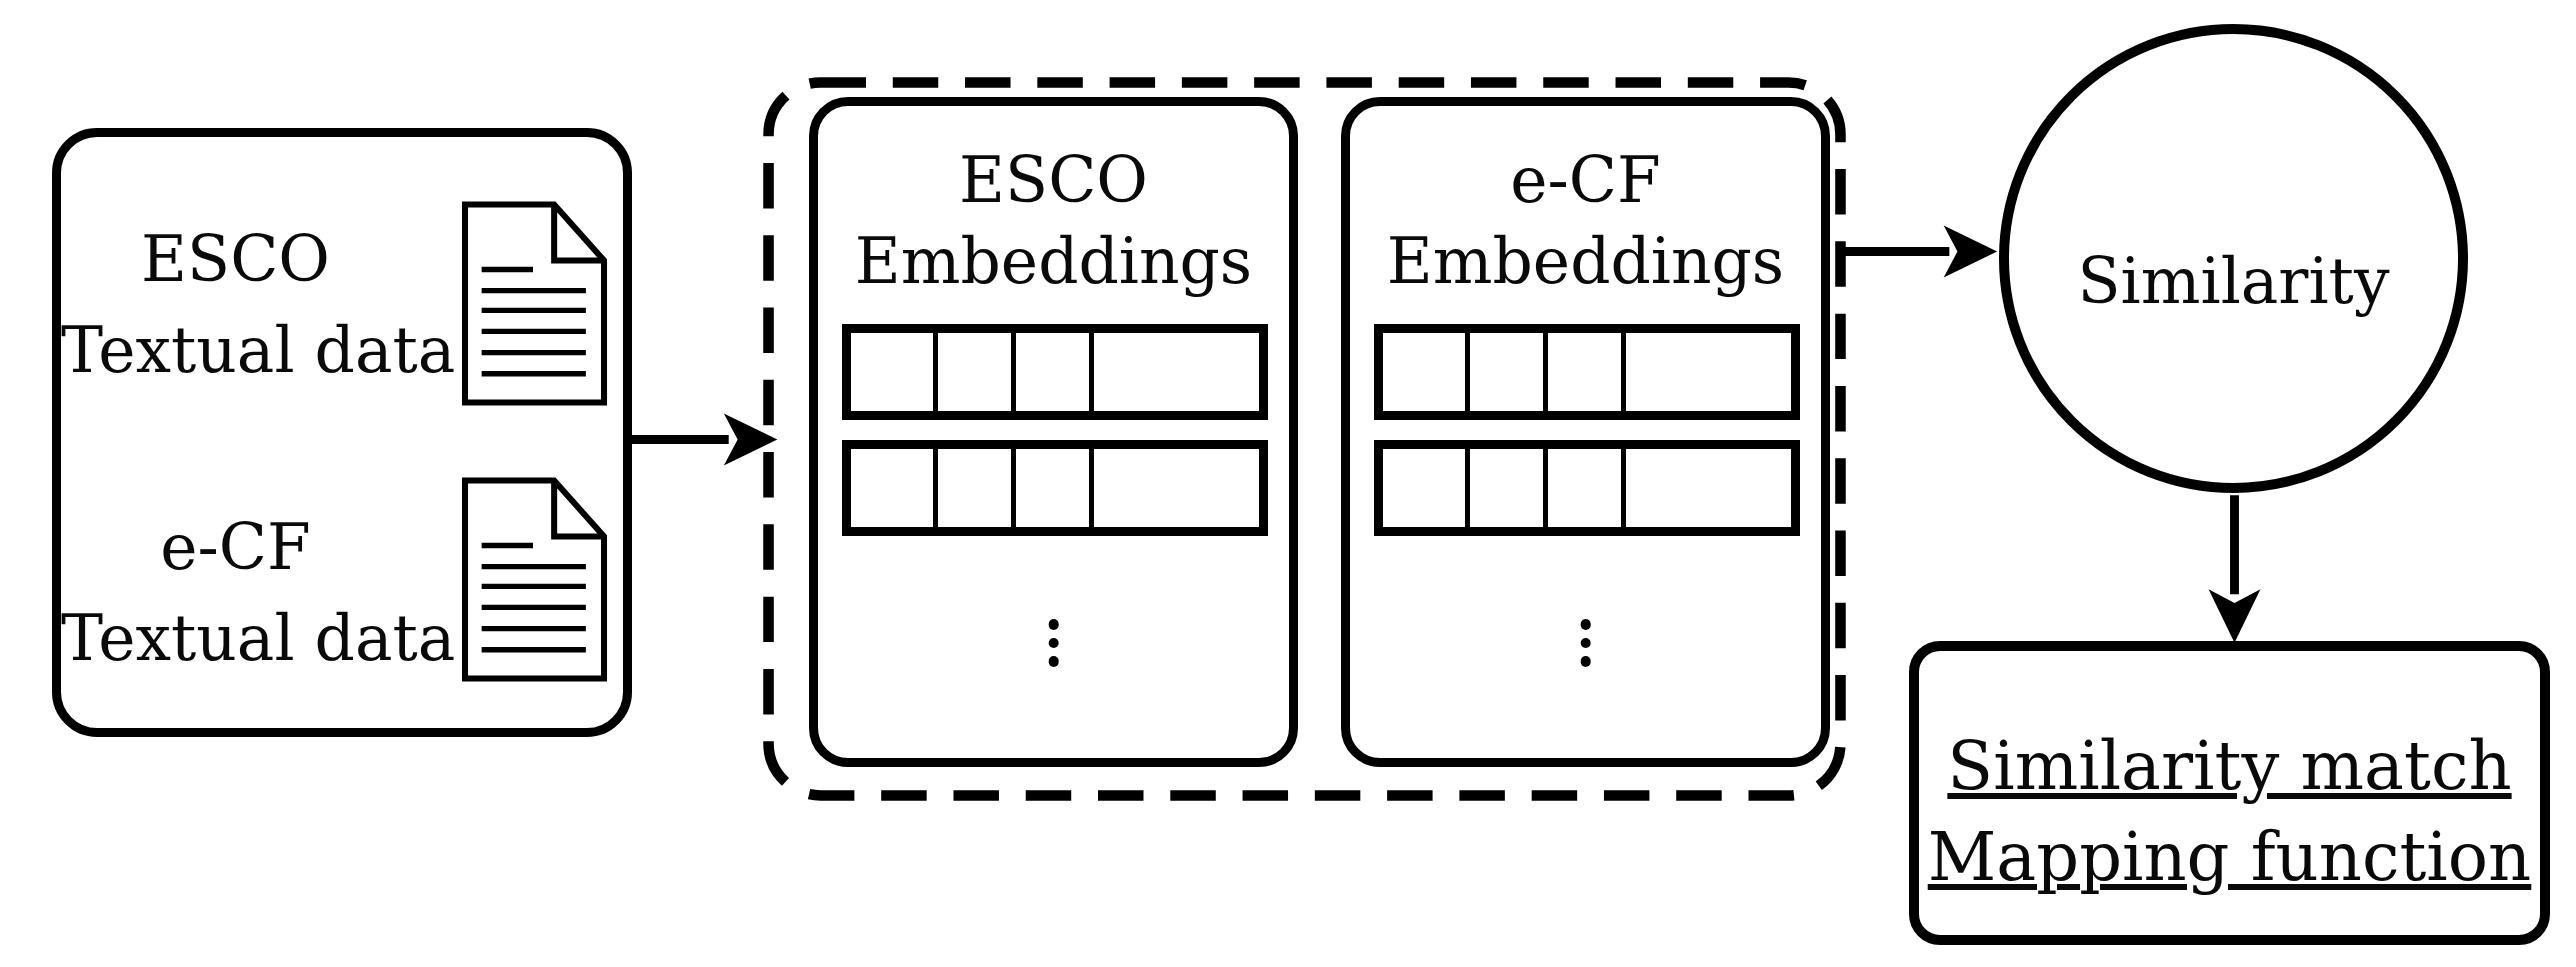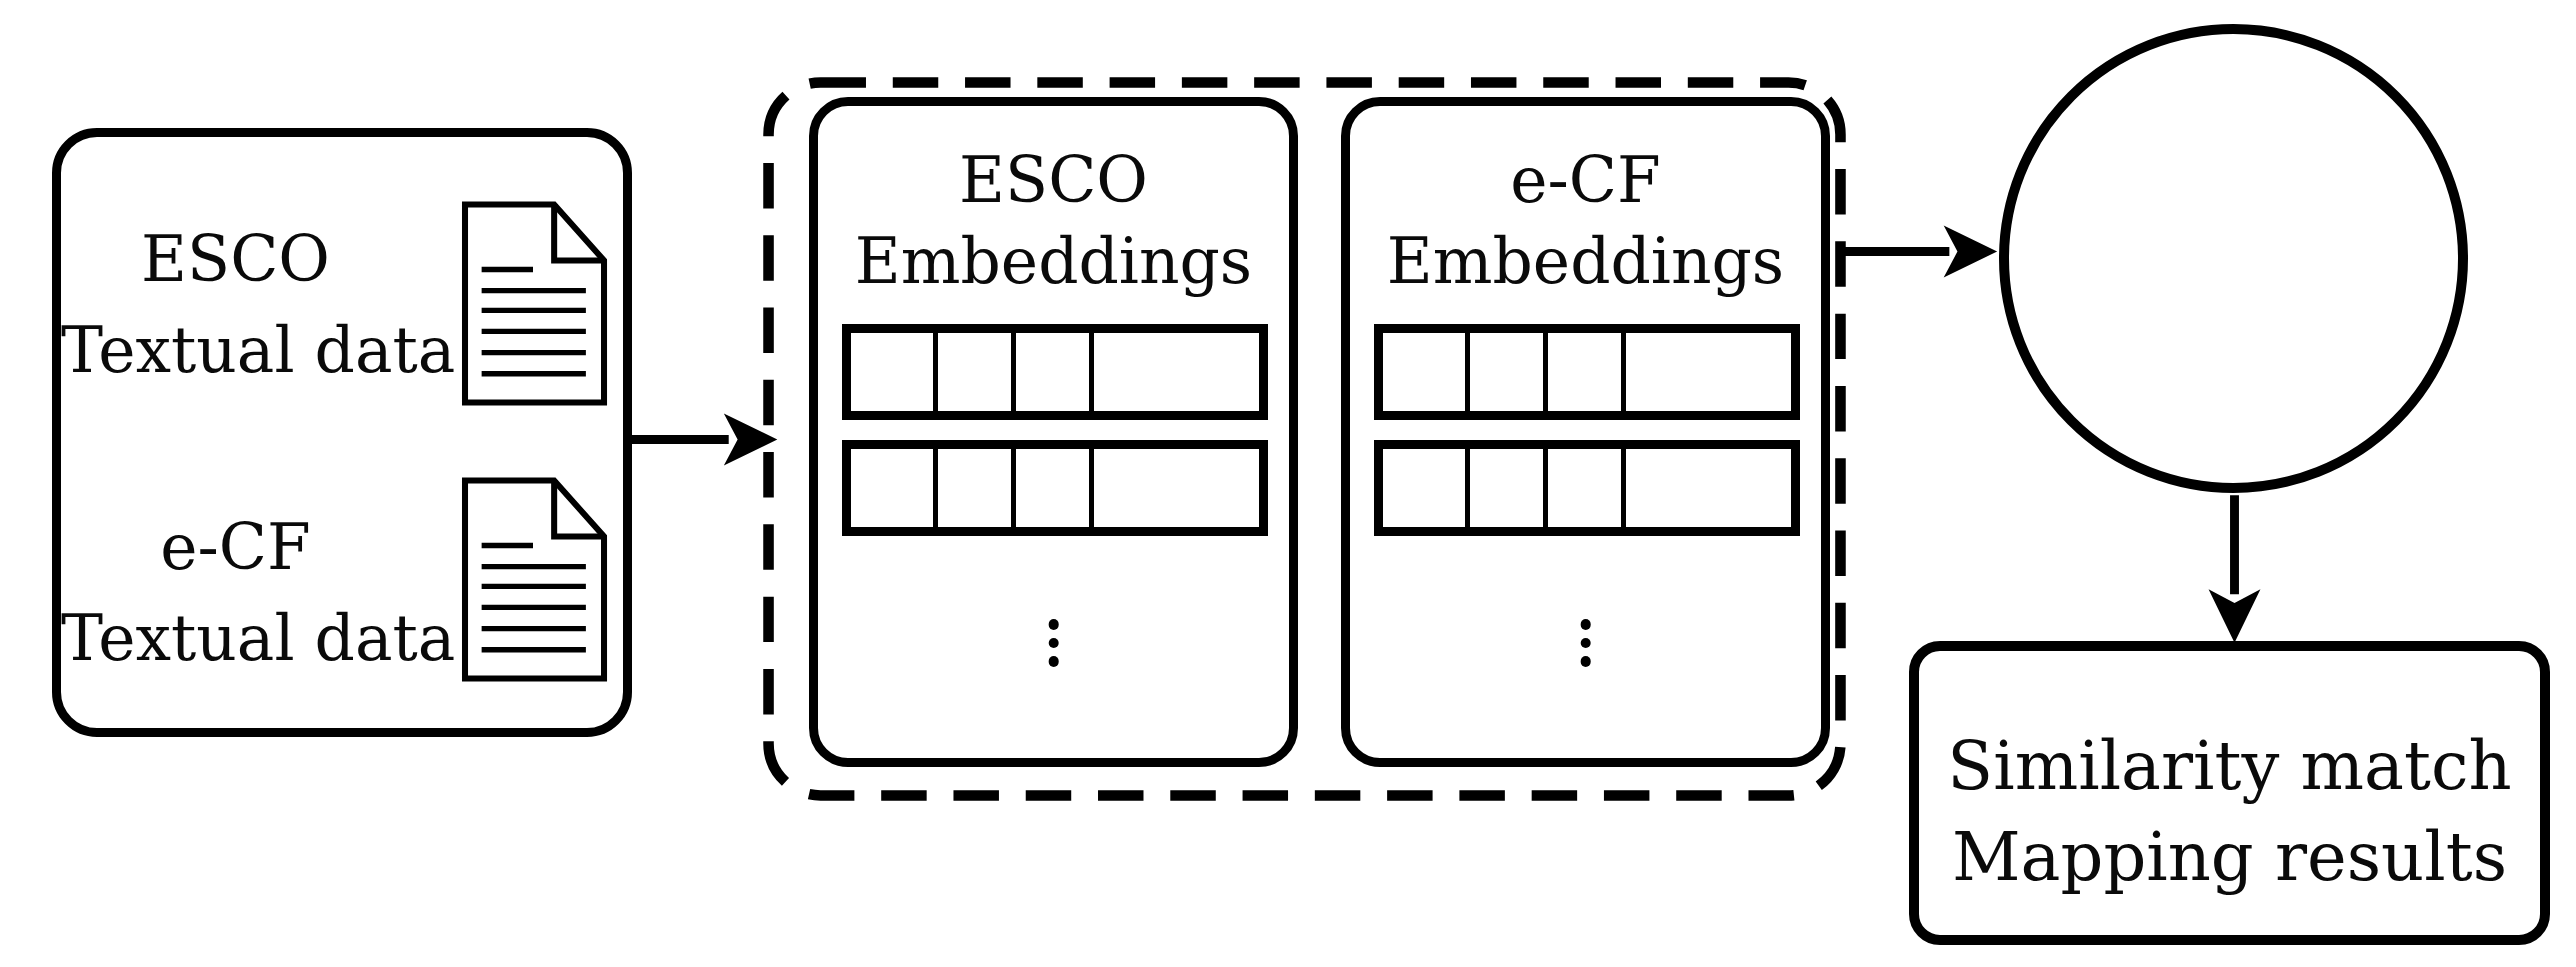--- a/index.html
+++ b/index.html
@@ -70,21 +70,21 @@
     padding-top:45px;
     font-size:63px;line-height:99px;text-align:center;white-space:nowrap;
   }
 
   
   .results-box{
     left:1909px;top:641px;width:641px;height:304px;
     border:10.6px solid #000;border-radius:31px;
     display:flex;flex-direction:column;justify-content:center;
     padding-top:37px;
-    font-size:67px;line-height:91px;text-align:center;white-space:nowrap;
+    font-size:67px;line-height:91px;text-align:center;white-space:nowrap;text-decoration:underline;
   }
 
   .doc-icon svg, .arrow svg{display:block;}
 </style>
 </head>
 <body>
 
 <div class="canvas">
 
   <div class="shape source-box">
@@ -188,28 +188,29 @@
   </div>
 
   <div class="arrow arrow-2">
     <svg width="162" height="73" viewBox="0 0 200 90">
       <line x1="4" y1="45" x2="135" y2="45" stroke="#000" stroke-width="11"></line>
       <polygon points="194,45 128,13 145,45 128,77" fill="#000"></polygon>
     </svg>
   </div>
 
   <div class="shape similarity-circle">
+    <div>Similarity</div>
   </div>
 
   <div class="arrow arrow-3">
     <svg width="73" height="154" viewBox="0 0 90 190">
       <line x1="45" y1="4" x2="45" y2="126" stroke="#000" stroke-width="11"></line>
       <polygon points="45,186 13,120 45,137 77,120" fill="#000"></polygon>
     </svg>
   </div>
 
   <div class="shape results-box">
     <div>Similarity match</div>
-    <div>Mapping results</div>
+    <div>Mapping function</div>
   </div>
 
 </div>
 
 
 </body></html>

